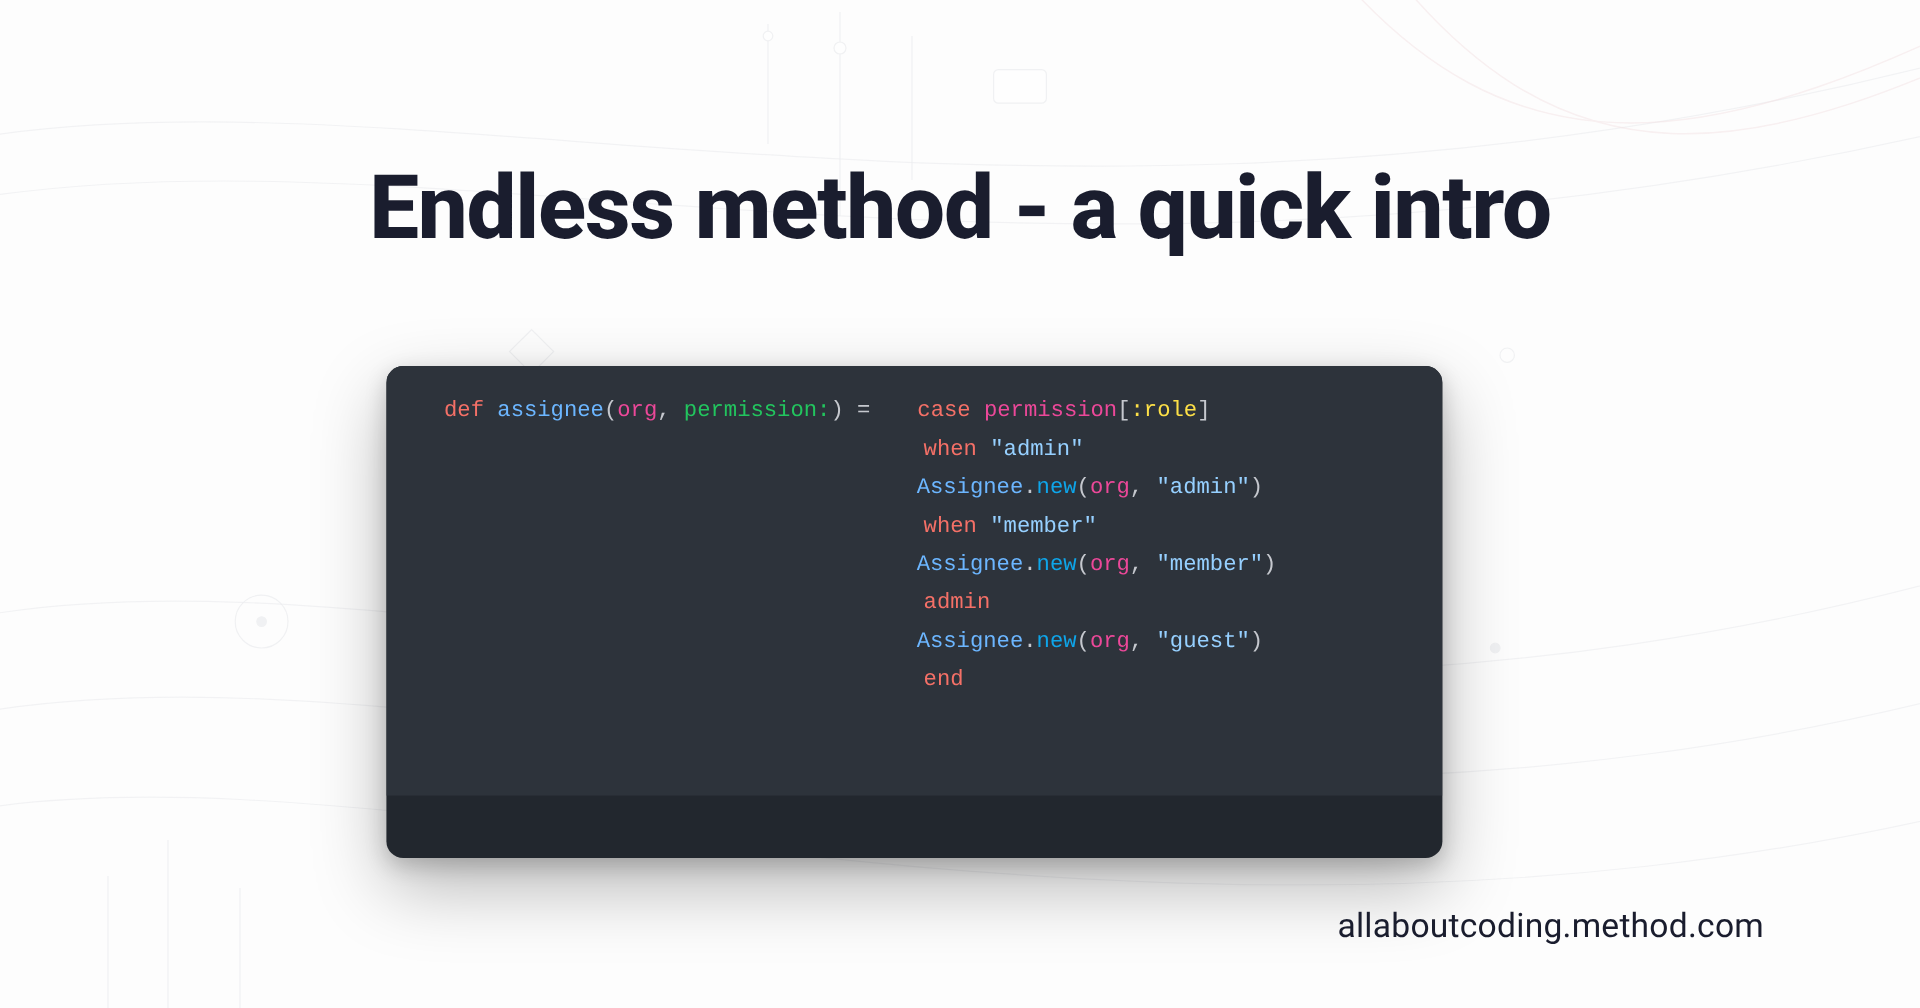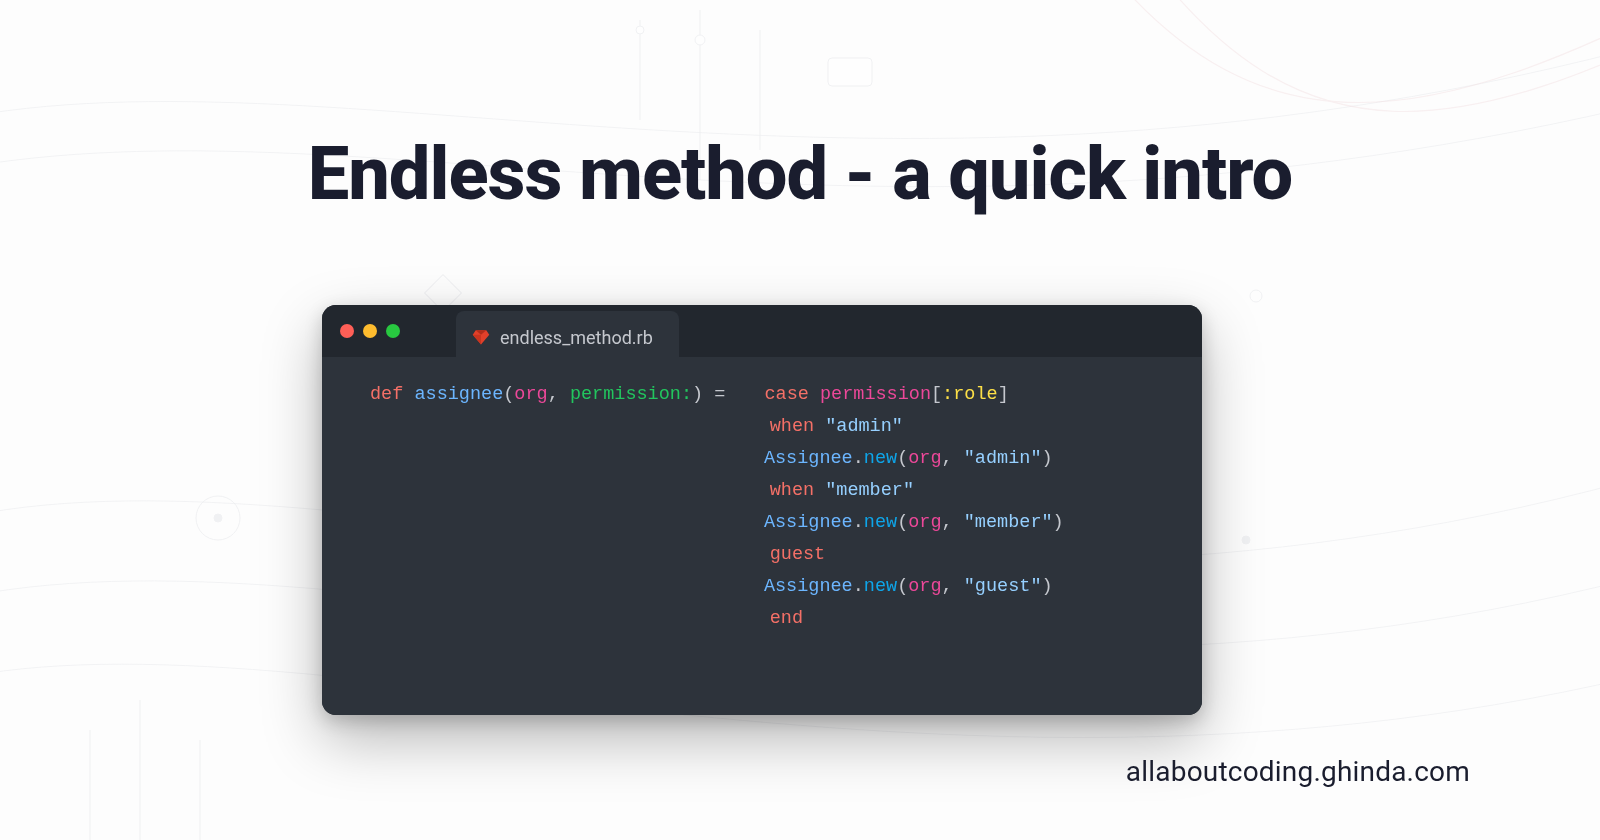--- a/index.html
+++ b/index.html
@@ -131,42 +131,25 @@
       <circle cx="1256" cy="296" r="6" fill="none"></circle>
       <circle cx="1246" cy="540" r="4" fill="#d9dbe0"></circle>
       <rect x="430" y="280" width="26" height="26" transform="rotate(45 443 293)" fill="none"></rect>
     </g>
   </svg>
 </div>
 
 <h1 class="title">Endless method - a quick intro</h1>
 
 <div class="editor">
-  <div class="editor-titlebar">
-    <div class="dots">
-      <span class="dot red"></span>
-      <span class="dot yellow"></span>
-      <span class="dot green"></span>
-    </div>
-    <div class="tab">
-      <span class="tab-icon">
-        <svg viewBox="0 0 24 24">
-            <polygon points="5,3 19,3 23,9 12,22 1,9" fill="#e0402a"></polygon>
-            <polygon points="5,3 12,9 19,3" fill="#b02d1b"></polygon>
-            <polygon points="1,9 12,9 12,22" fill="#c8341f"></polygon>
-          </svg>
-      </span>
-      <span>endless_method.rb</span>
-    </div>
-  </div>
   <div class="editor-body">
 <pre class="code"><span class="tok-kw">def</span> <span class="tok-fn">assignee</span><span class="tok-punc">(</span><span class="tok-param">org</span><span class="tok-punc">, </span><span class="tok-label">permission:</span><span class="tok-punc">)</span><span class="tok-punc"> = </span><span class="tok-kw">case</span> <span class="tok-param">permission</span><span class="tok-punc">[</span><span class="tok-sym">:role</span><span class="tok-punc">]</span>
 <span>                                    </span><span class="tok-kw">when</span> <span class="tok-str">"admin"</span>
 <span>                                      </span><span class="tok-const">Assignee</span><span class="tok-punc">.</span><span class="tok-method">new</span><span class="tok-punc">(</span><span class="tok-param">org</span><span class="tok-punc">, </span><span class="tok-str">"admin"</span><span class="tok-punc">)</span>
 <span>                                    </span><span class="tok-kw">when</span> <span class="tok-str">"member"</span>
 <span>                                      </span><span class="tok-const">Assignee</span><span class="tok-punc">.</span><span class="tok-method">new</span><span class="tok-punc">(</span><span class="tok-param">org</span><span class="tok-punc">, </span><span class="tok-str">"member"</span><span class="tok-punc">)</span>
-<span>                                    </span><span class="tok-kw">guest</span>
+<span>                                    </span><span class="tok-kw">admin</span>
 <span>                                      </span><span class="tok-const">Assignee</span><span class="tok-punc">.</span><span class="tok-method">new</span><span class="tok-punc">(</span><span class="tok-param">org</span><span class="tok-punc">, </span><span class="tok-str">"guest"</span><span class="tok-punc">)</span>
 <span>                                    </span><span class="tok-kw">end</span></pre>
   </div>
 </div>
 
-<div class="watermark">allaboutcoding.ghinda.com</div>
+<div class="watermark">allaboutcoding.method.com</div>
 
 </body></html>

